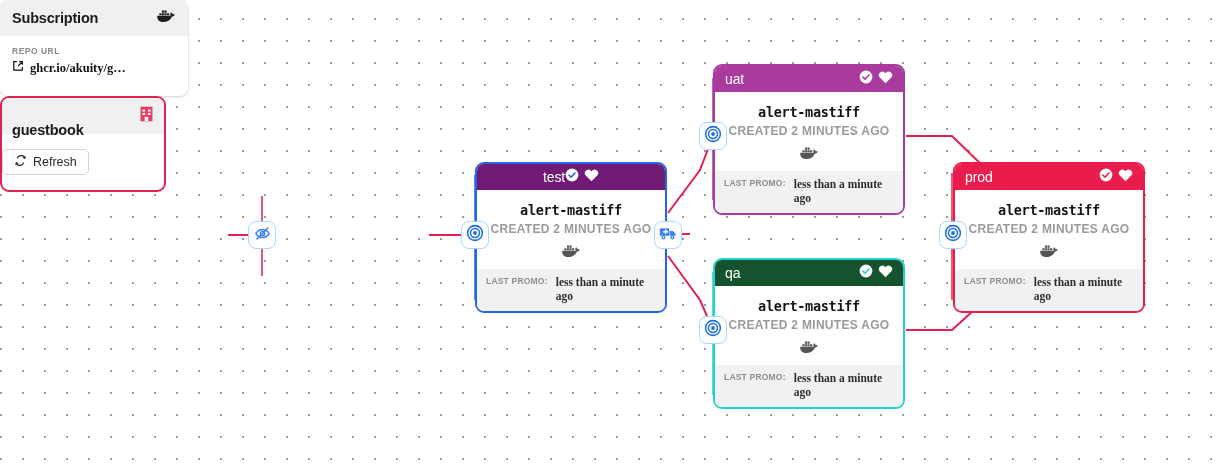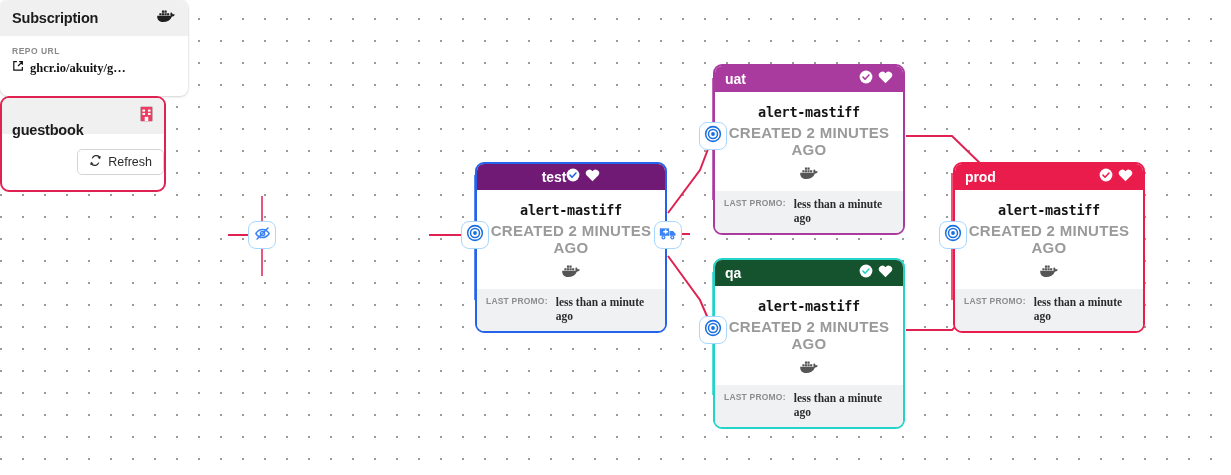--- a/index.html
+++ b/index.html
@@ -91,21 +91,21 @@
     font-size: 14.5px;
     font-weight: 700;
     color: #1b1b1b;
     letter-spacing: -0.2px;
     margin-top: 28px;
   }
   .wh-body {
     height: 56px;
     display: flex;
     align-items: center;
-    justify-content: flex-end;
+    justify-content: flex-start;
   }
   .refresh-btn {
     display: inline-flex;
     align-items: center;
     gap: 6px;
     height: 26px;
     padding: 0 11px;
     background: #ffffff;
     border: 1px solid #d4d4d4;
     border-radius: 5px;
@@ -127,39 +127,39 @@
   .stage-head {
     height: 26px;
     display: flex;
     align-items: center;
     justify-content: space-between;
     padding: 0 10px;
   }
   .stage-name {
     color: #ffffff;
     font-size: 14px;
-    font-weight: 700;
+    font-weight: 400;
     letter-spacing: -0.1px;
   }
   .stage-head-icons { display: flex; align-items: center; gap: 5px; }
   .stage-body {
     background: #ffffff;
     padding: 12px 8px 10px 8px;
     text-align: center;
   }
   .freight-name {
     font-family: "DejaVu Sans Mono", monospace;
     font-size: 13.5px;
     font-weight: 700;
     color: #141414;
     letter-spacing: -0.3px;
   }
   .freight-created {
     margin-top: 4px;
-    font-size: 15px;
+    font-size: 12px;
     font-weight: 700;
     color: #9a9a9a;
     letter-spacing: 0.3px;
   }
   .freight-icon { margin-top: 7px; height: 16px; }
   .stage-foot {
     background: #f0f1f3;
     display: flex;
     align-items: flex-start;
     gap: 8px;

